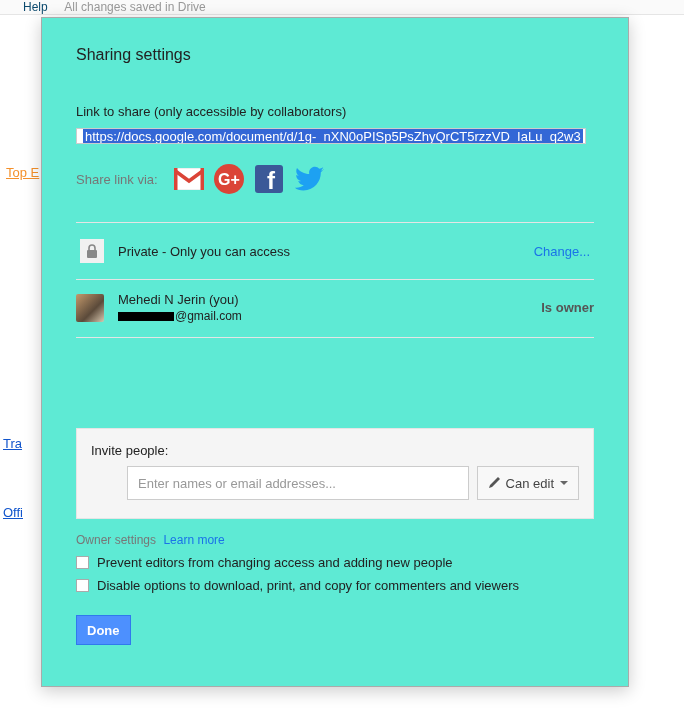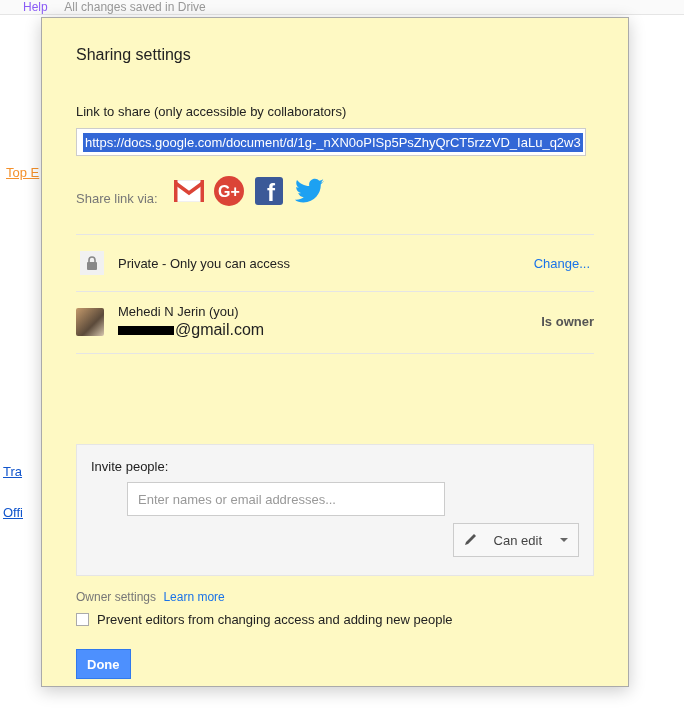--- a/index.html
+++ b/index.html
@@ -25,83 +25,83 @@
       top: 0;
       left: 0;
       height: 15px;
       width: 684px;
       font-size: 12px;
       color: #999;
       border-bottom: 1px solid #e5e5e5;
       background: #fafafa;
       padding-left: 23px;
     }
-    .bg-menu .help { color: #8b5cf6; margin-right: 14px; }
+    .bg-menu .help { color: #0c4a6e; margin-right: 14px; }
     .bg-link {
       position: absolute;
       font-size: 13px;
       color: #f4902a;
       text-decoration: underline;
     }
     .bg-link.top { top: 165px; left: 6px; }
     .bg-link2 {
       position: absolute;
       font-size: 13px;
       color: #1155cc;
       text-decoration: underline;
     }
-    .bg-link2.tra { top: 464px; left: 3px; text-align: right; }
+    .bg-link2.tra { top: 436px; left: 3px; text-align: right; }
     .bg-link2.off { top: 505px; left: 3px; }
 
     .dialog {
       position: absolute;
       top: 17px;
       left: 41px;
       width: 588px;
       height: 670px;
-      background: #fef9c3;
+      background: #5eead4;
       border: 1px solid #aaa;
       box-shadow: 0 4px 16px rgba(0,0,0,0.2);
       padding: 0;
     }
     .dialog-inner {
       padding: 28px 34px 20px 34px;
     }
     .dialog-title {
       font-size: 16px;
       font-weight: normal;
       color: #222;
       margin-bottom: 40px;
     }
     .section-label {
       font-size: 13px;
       color: #222;
       margin-bottom: 9px;
     }
     .link-box {
       width: 510px;
-      height: 28px;
+      height: 16px;
       border: 1px solid #ccc;
       background: #fff;
       padding: 4px 6px;
       font-size: 13px;
       display: flex;
       align-items: center;
       overflow: hidden;
       white-space: nowrap;
     }
     .link-box span {
       background: #3367d6;
       color: #fff;
       padding: 2px 2px;
       font-size: 13px;
     }
     .share-via {
       display: flex;
-      align-items: flex-end;
+      align-items: center;
       margin-top: 20px;
       margin-bottom: 28px;
       gap: 10px;
     }
     .share-via-label {
       font-size: 13px;
       color: #777;
       margin-right: 6px;
     }
     .icon-btn {
@@ -156,21 +156,21 @@
       width: 28px;
       height: 28px;
       background: linear-gradient(135deg, #c49a6c, #5b4a3a 60%, #d8c8b0);
       border-radius: 2px;
     }
     .person-info {
       flex: 1;
       font-size: 13px;
     }
     .person-name { color: #222; }
-    .person-email { color: #222; font-size: 16px; margin-top: 2px; }
+    .person-email { color: #222; font-size: 12px; margin-top: 2px; }
     .redact {
       display: inline-block;
       width: 56px;
       height: 9px;
       background: #000;
       vertical-align: middle;
       margin-right: 1px;
     }
     .owner-label {
       color: #555;
@@ -205,23 +205,22 @@
     .invite-input::placeholder { color: #999; }
     .perm-button {
       height: 34px;
       border: 1px solid #ccc;
       background: #f8f8f8;
       font-size: 13px;
       color: #444;
       padding: 0 10px;
       display: flex;
       align-items: center;
-      gap: 18px;
-      cursor: pointer;
-      margin-top: 41px;
+      gap: 6px;
+      cursor: pointer;
     }
     .owner-settings-row {
       margin-top: 14px;
       font-size: 12px;
       color: #777;
     }
     .owner-settings-row a {
       color: #1a73e8;
       cursor: pointer;
       margin-left: 4px;
@@ -351,16 +350,20 @@
 
     <div class="owner-settings-row">
       <span>Owner settings</span>
       <a>Learn more</a>
     </div>
 
     <div class="check-row">
       <div class="cb"></div>
       <span>Prevent editors from changing access and adding new people</span>
     </div>
+    <div class="check-row">
+      <div class="cb"></div>
+      <span>Disable options to download, print, and copy for commenters and viewers</span>
+    </div>
 
     <button class="done-btn">Done</button>
   </div>
 </div>
 
 </body></html>

